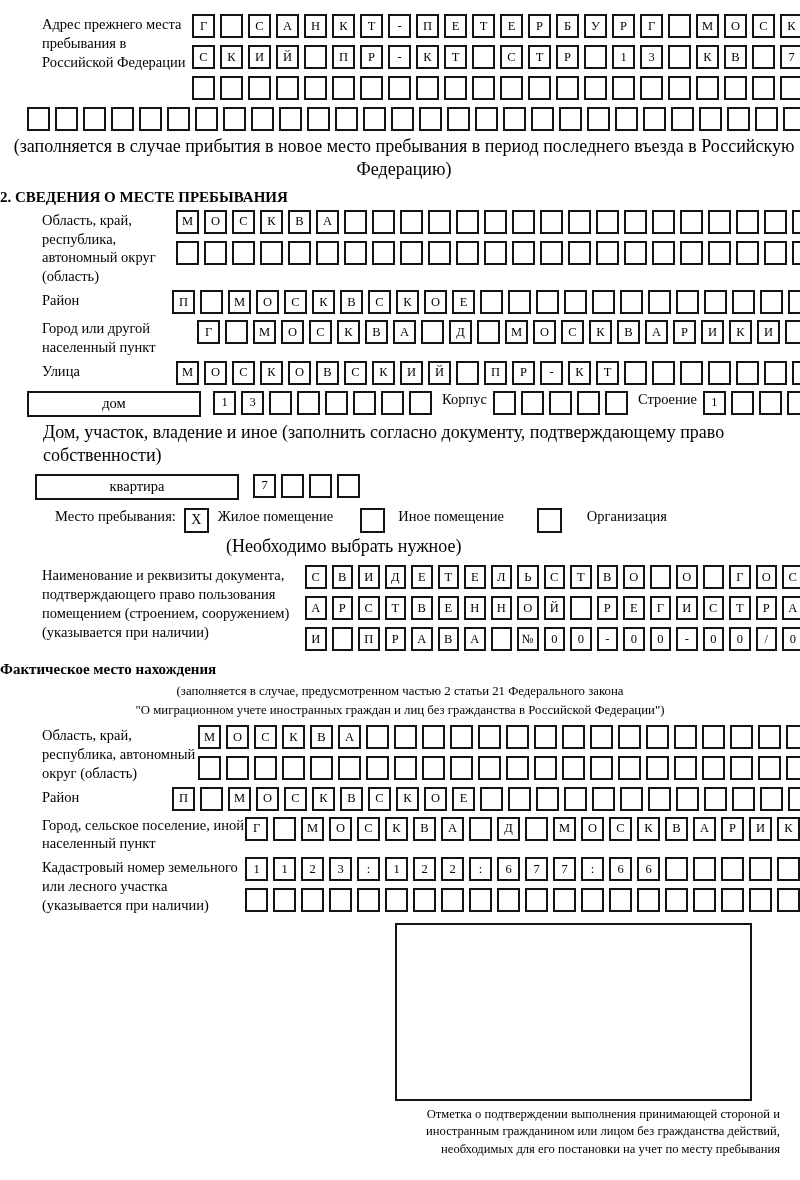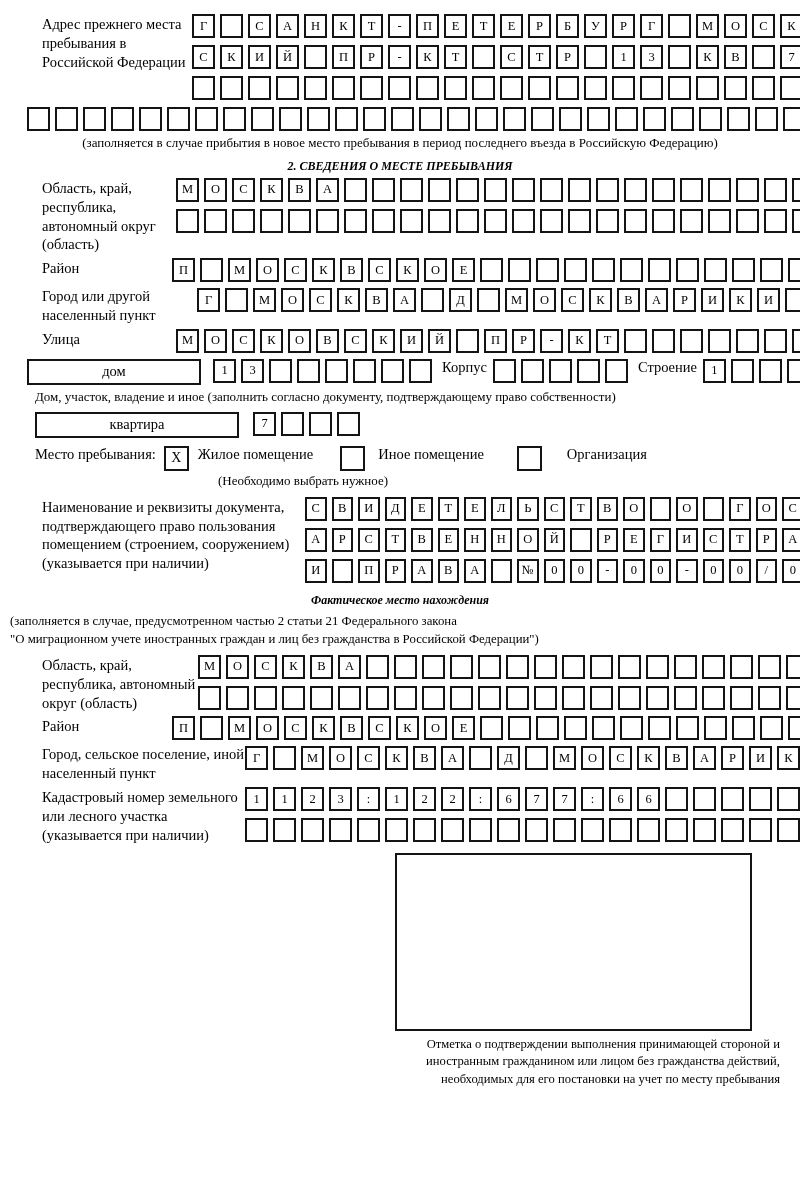--- a/index.html
+++ b/index.html
@@ -5,31 +5,31 @@
   html,body{margin:0;padding:0;background:#fff;}
   body{width:800px;height:1180px;font-family:"Liberation Serif","DejaVu Serif",serif;color:#000;}
   .page{position:relative;width:800px;height:1180px;overflow:hidden;}
   .header-note{padding:14px 52px 0 0;text-align:right;font-size:14.5px;}
   .frow{display:flex;align-items:flex-start;margin:4px 0 0 42px;}
   .flabel{flex:none;font-size:14.5px;line-height:1.3;padding-top:1px;}
   .cellrows{display:flex;flex-direction:column;gap:7px;}
   .cellrow{display:flex;gap:5px;}
   .cell{flex:none;width:19px;height:20px;border:2px solid #141414;display:flex;align-items:center;justify-content:center;font-size:12.5px;background:#fff;box-sizing:content-box;}
   .sm .cell{width:17.5px;}
-  .caption{font-size:13px;line-height:1.3;margin-top:4px;}
+  .caption{font-size:18px;line-height:1.3;margin-top:4px;padding-left:8px;}
   .center{text-align:center;}
   .indent{margin-left:35px;}
-  .sec-title{font-size:12px;font-weight:bold;text-align:center;margin:7px 0 4px 0;font-style:italic;}
+  .sec-title{font-size:15px;font-weight:bold;margin:7px 0 4px 0;}
   .widebox{flex:none;border:2px solid #141414;height:22px;display:flex;align-items:center;justify-content:center;font-size:14.5px;background:#fff;}
   .inline-row{display:flex;margin:6px 0 0 27px;}
   .mini-label{font-size:14.5px;white-space:nowrap;}
   .checkbox{flex:none;width:21px;height:21px;border:2px solid #141414;display:flex;align-items:center;justify-content:center;font-size:14px;background:#fff;}
   .stampbox{width:353px;height:174px;border:2px solid #141414;margin:8px 0 0 395px;background:#fff;}
   .stamp-caption{width:408px;margin:5px 0 0 372px;font-size:12.6px;line-height:1.4;text-align:right;}
-  .fact-cap{font-size:12.8px;line-height:1.45;text-align:left;margin:0 10px;}
+  .fact-cap{font-size:12.8px;line-height:1.45;text-align:center;margin:0 10px;}
 </style>
 </head>
 <body>
 
 <div class="page">
 
 
   <div class="frow" style="margin-top:14px">
     <div class="flabel" style="width:150px">Адрес прежнего места пребывания в Российской Федерации</div>
     <div class="cellrows">
@@ -320,21 +320,21 @@
   <div class="inline-row" style="margin-left:35px">
     <div class="widebox" style="width:200px">квартира</div>
     <div class="cellrow" style="margin-left:14px">
         <span class="cell">7</span>
         <span class="cell"></span>
         <span class="cell"></span>
         <span class="cell"></span>
       </div>
   </div>
 
-  <div class="inline-row" style="margin-left:35px;margin-top:8px">
+  <div class="inline-row" style="margin-left:55px;margin-top:8px">
     <span class="mini-label">Место пребывания:</span>
     <span class="checkbox" style="margin-left:8px">X</span>
     <span class="mini-label" style="margin-left:9px">Жилое помещение</span>
     <span class="checkbox" style="margin-left:27px"></span>
     <span class="mini-label" style="margin-left:13px">Иное помещение</span>
     <span class="checkbox" style="margin-left:33px"></span>
     <span class="mini-label" style="margin-left:25px">Организация</span>
   </div>
   <div class="caption" style="margin-left:218px;margin-top:2px">(Необходимо выбрать нужное)</div>
 

